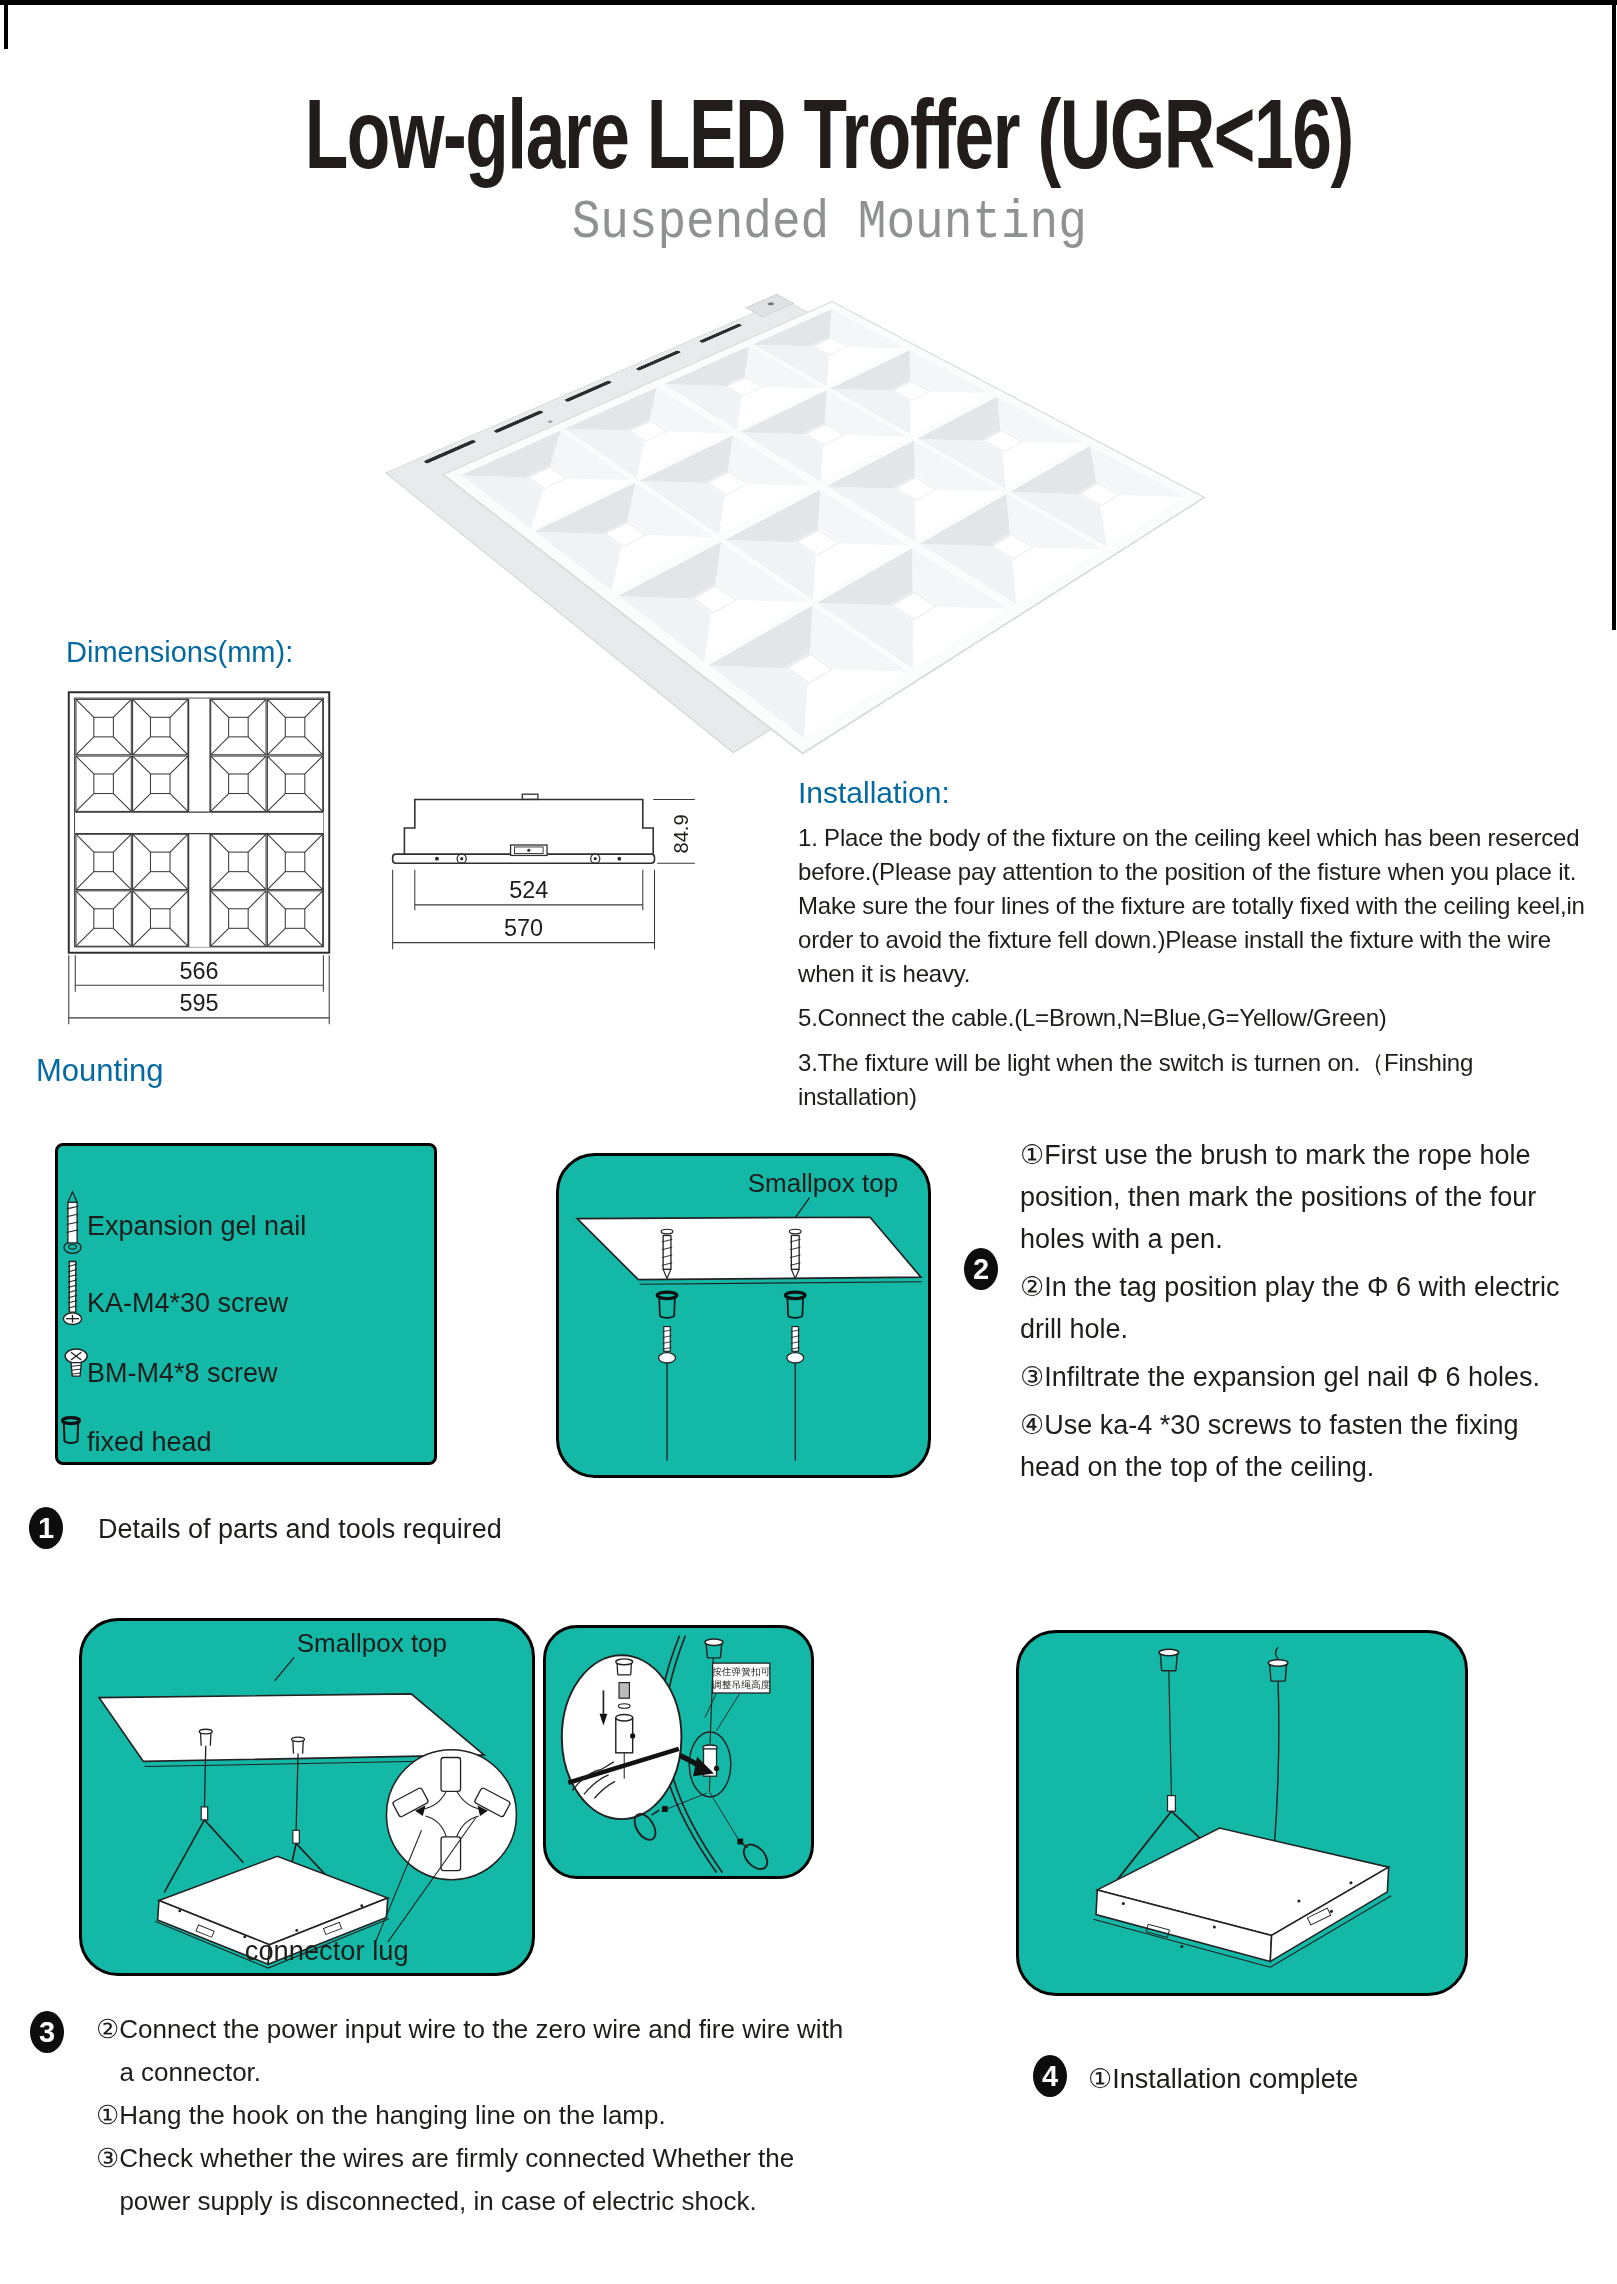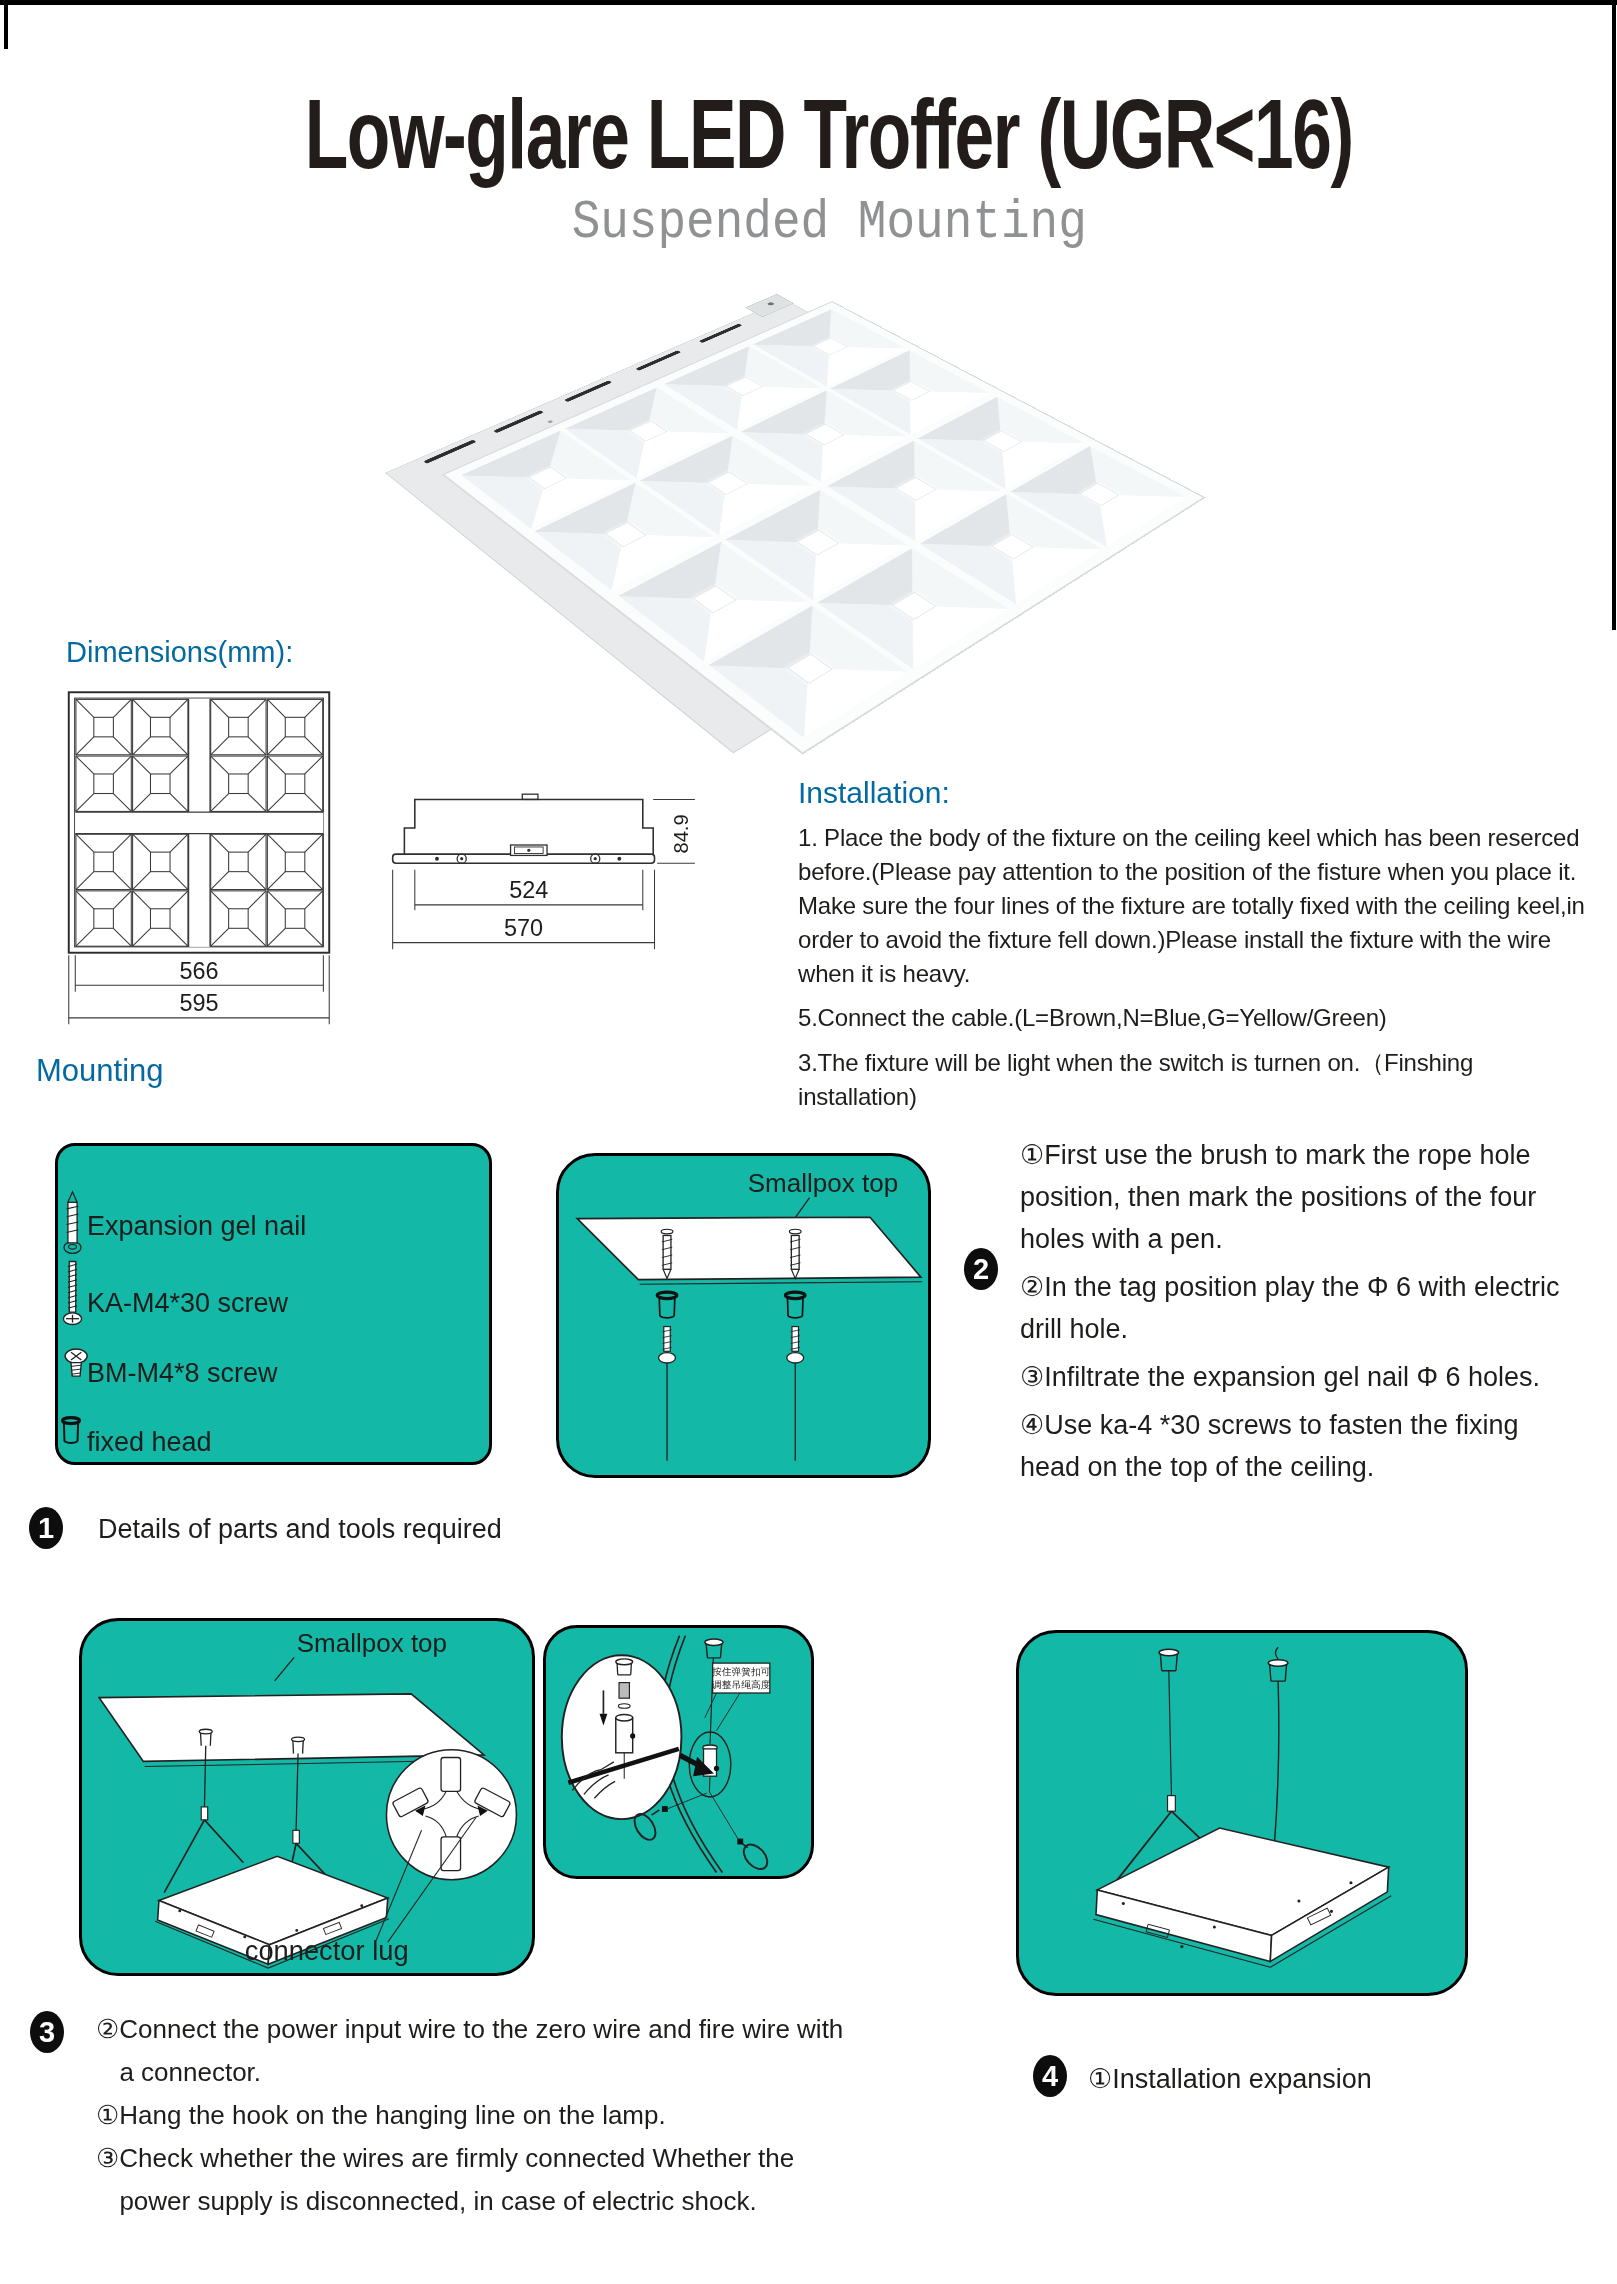--- a/index.html
+++ b/index.html
@@ -58,21 +58,21 @@
 
   .badge{position:absolute;width:34px;height:42px;background:#0d0d0d;color:#fff;border-radius:50%;
          display:flex;align-items:center;justify-content:center;font-size:29px;font-weight:bold;}
   .badge1{left:29px;top:1507px;}
   .badge2{left:964px;top:1248px;}
   .badge3{left:30px;top:2011px;}
   .badge4{left:1033px;top:2055px;}
 
   
   .obox{position:absolute;border:3.3px solid #000;background:#14b8a6;box-sizing:border-box;}
-  .parts-box{left:55px;top:1143px;width:437px;height:322px;border-radius:20px;}
+  .parts-box{left:55px;top:1143px;width:382px;height:322px;border-radius:8px;}
   .part-row{position:absolute;left:29px;font-size:27px;white-space:nowrap;}
   .part-icon{position:absolute;left:252px;}
   .step2box{left:556px;top:1153px;width:375px;height:325px;border-radius:39px;}
   .boxBL{left:79px;top:1618px;width:456px;height:358px;border-radius:39px;}
   .boxBM{left:543px;top:1625px;width:271px;height:254px;border-radius:34px;}
   .boxBR{left:1016px;top:1630px;width:452px;height:366px;border-radius:40px;}
   .obox svg{position:absolute;left:0;top:0;}
 
   svg{display:block;}
   svg text{font-family:"Liberation Sans", sans-serif;fill:#1d1d1b;}
@@ -441,16 +441,16 @@
   </div>
 
   <div class="badge badge3">3</div>
   <div class="step3-text">
     <div>②Connect the power input wire to the zero wire and fire wire with a connector.</div>
     <div>①Hang the hook on the hanging line on the lamp.</div>
     <div>③Check whether the wires are firmly connected Whether the power supply is disconnected, in case of electric shock.</div>
   </div>
 
   <div class="badge badge4">4</div>
-  <div class="step4-text">①Installation expansion</div>
+  <div class="step4-text">①Installation complete</div>
 
 </div>
 
 
 </body></html>

